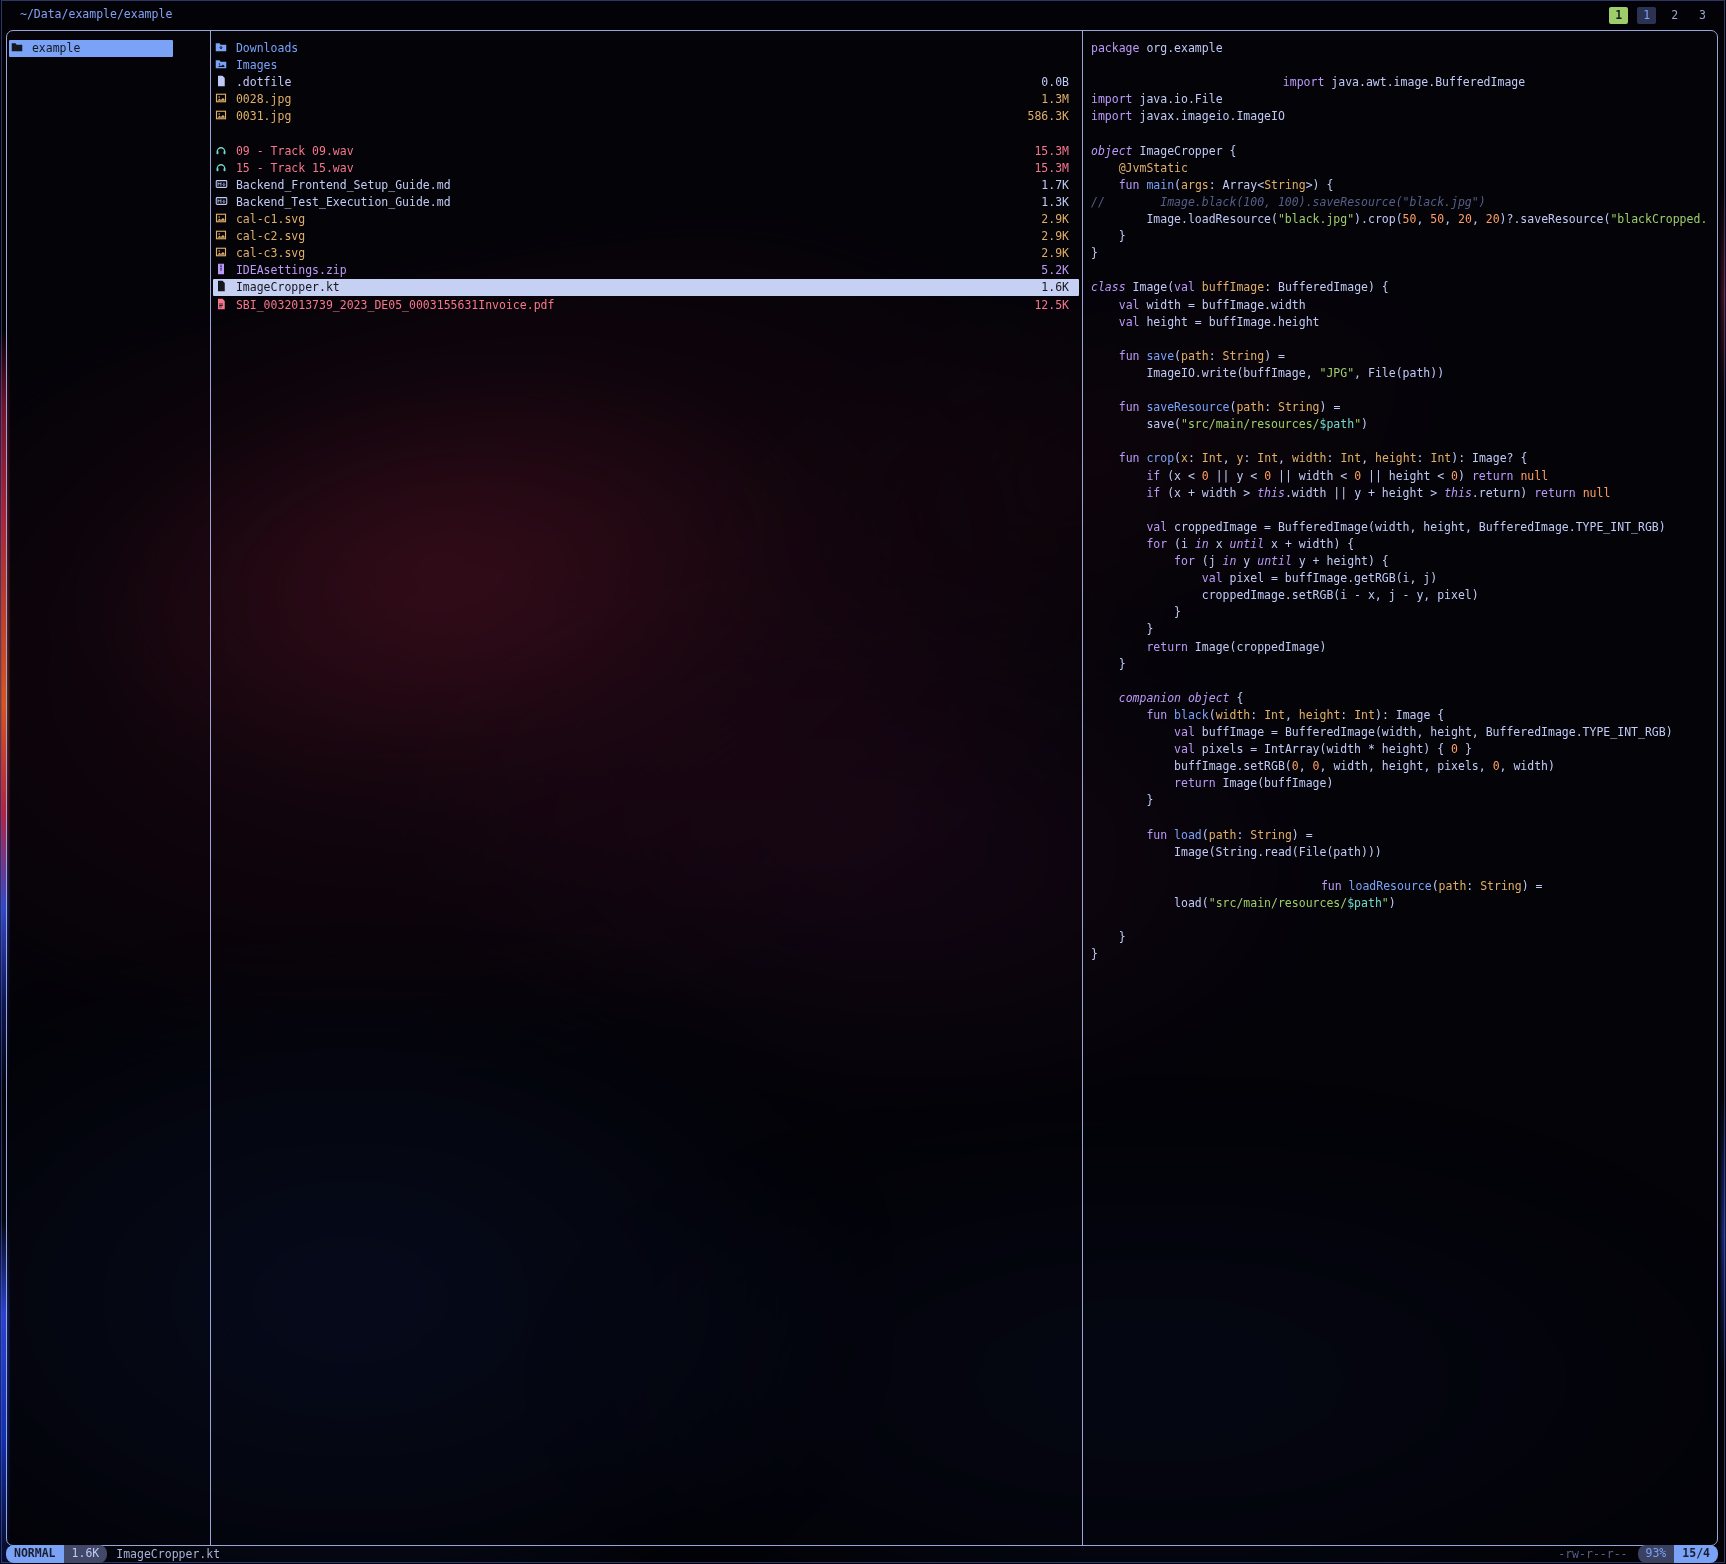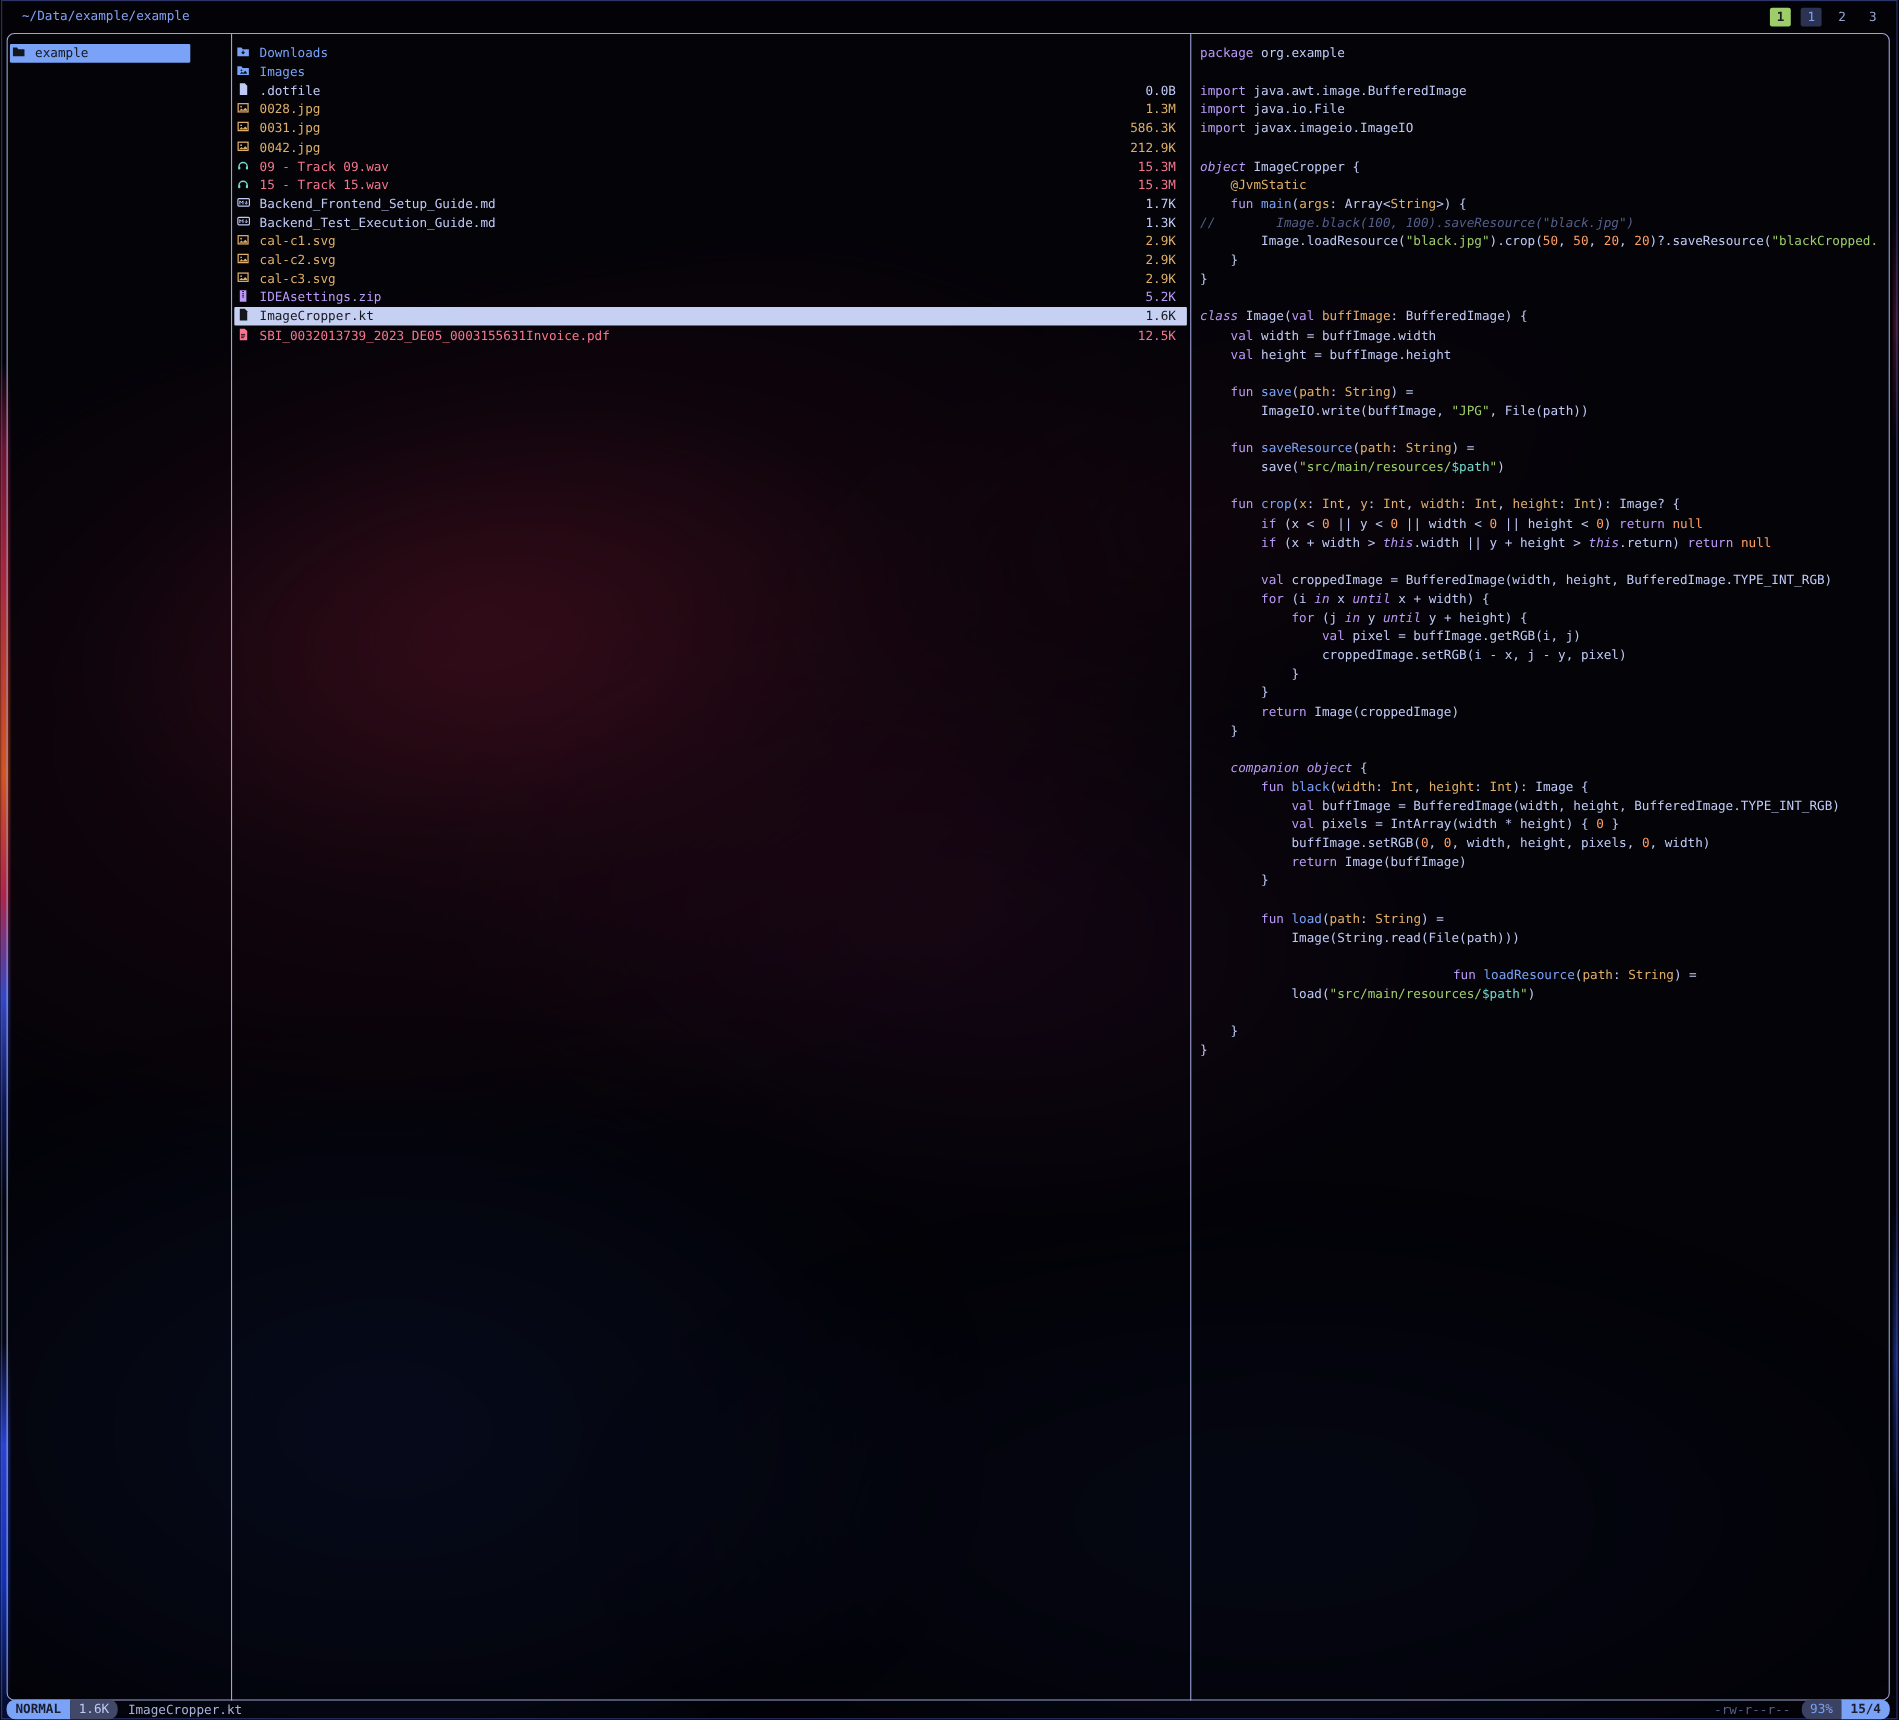--- a/index.html
+++ b/index.html
@@ -142,25 +142,20 @@
     <div class="row" style="top: 60px;"><span class="ic c-amber"><svg width="12" height="12" viewBox="0 0 16 16">
           <rect x="2" y="3" width="12" height="10" fill="none" stroke="currentColor" stroke-width="1.5"></rect>
           <circle cx="5.6" cy="6.6" r="1.1" fill="currentColor"></circle>
           <path d="M3.2 11.5l2.8-2.8 1.9 1.9 2.7-2.7 2.2 2.2v1.4H3.2z" fill="currentColor"></path>
         </svg></span><span class="nm c-amber"> 0028.jpg</span><span class="sz c-amber">1.3M</span></div>
     <div class="row" style="top: 77px;"><span class="ic c-amber"><svg width="12" height="12" viewBox="0 0 16 16">
           <rect x="2" y="3" width="12" height="10" fill="none" stroke="currentColor" stroke-width="1.5"></rect>
           <circle cx="5.6" cy="6.6" r="1.1" fill="currentColor"></circle>
           <path d="M3.2 11.5l2.8-2.8 1.9 1.9 2.7-2.7 2.2 2.2v1.4H3.2z" fill="currentColor"></path>
         </svg></span><span class="nm c-amber"> 0031.jpg</span><span class="sz c-amber">586.3K</span></div>
-    <div class="row" style="top: 95px;"><span class="ic c-amber"><svg width="12" height="12" viewBox="0 0 16 16">
-          <rect x="2" y="3" width="12" height="10" fill="none" stroke="currentColor" stroke-width="1.5"></rect>
-          <circle cx="5.6" cy="6.6" r="1.1" fill="currentColor"></circle>
-          <path d="M3.2 11.5l2.8-2.8 1.9 1.9 2.7-2.7 2.2 2.2v1.4H3.2z" fill="currentColor"></path>
-        </svg></span><span class="nm c-amber"> 0042.jpg</span><span class="sz c-amber">212.9K</span></div>
     <div class="row" style="top: 112px;"><span class="ic c-teal"><svg width="12" height="12" viewBox="0 0 16 16">
           <path d="M3 10a5 5 0 0 1 10 0" fill="none" stroke="currentColor" stroke-width="1.7"></path>
           <rect x="2" y="9.4" width="2.6" height="4.2" rx="1" fill="currentColor"></rect>
           <rect x="11.4" y="9.4" width="2.6" height="4.2" rx="1" fill="currentColor"></rect>
         </svg></span><span class="nm c-red"> 09 - Track 09.wav</span><span class="sz c-red">15.3M</span></div>
     <div class="row" style="top: 129px;"><span class="ic c-teal"><svg width="12" height="12" viewBox="0 0 16 16">
           <path d="M3 10a5 5 0 0 1 10 0" fill="none" stroke="currentColor" stroke-width="1.7"></path>
           <rect x="2" y="9.4" width="2.6" height="4.2" rx="1" fill="currentColor"></rect>
           <rect x="11.4" y="9.4" width="2.6" height="4.2" rx="1" fill="currentColor"></rect>
         </svg></span><span class="nm c-red"> 15 - Track 15.wav</span><span class="sz c-red">15.3M</span></div>
@@ -197,21 +192,21 @@
           <path d="M4 1h6l3 3v11H4z" fill="currentColor"></path>
         </svg></span><span class="nm c-fg"> ImageCropper.kt</span><span class="sz c-fg">1.6K</span></div>
     <div class="row" style="top: 266px;"><span class="ic c-red"><svg width="12" height="12" viewBox="0 0 16 16">
           <path d="M4 1h6l3 3v11H4z" fill="currentColor"></path>
           <path d="M5.5 8h5M5.5 10h5M5.5 12h3.5" stroke="#0c0e1a" stroke-width="1.1"></path>
         </svg></span><span class="nm c-red"> SBI_0032013739_2023_DE05_0003155631Invoice.pdf</span><span class="sz c-red">12.5K</span></div>
   </div>
 <div class="pane" id="preview-pane">
     <div class="code-line" style="top: 9px;"><span class="s-kw">package</span><span class="s-fg"> org.example</span></div>
     <div class="code-line" style="top: 26px;"></div>
-    <div class="code-line" style="top: 43px;"><span class="s-kw">import</span><span class="s-fg"> java.awt.image.BufferedImage</span></div>
+    <div class="code-line" style="top: 43px; text-align: center;"><span class="s-kw">import</span><span class="s-fg"> java.awt.image.BufferedImage</span></div>
     <div class="code-line" style="top: 60px;"><span class="s-kw">import</span><span class="s-fg"> java.io.File</span></div>
     <div class="code-line" style="top: 77px;"><span class="s-kw">import</span><span class="s-fg"> javax.imageio.ImageIO</span></div>
     <div class="code-line" style="top: 95px;"></div>
     <div class="code-line" style="top: 112px;"><span class="s-kwi">object</span><span class="s-fg"> ImageCropper {</span></div>
     <div class="code-line" style="top: 129px;"><span class="s-ty">    @JvmStatic</span></div>
     <div class="code-line" style="top: 146px;"><span class="s-kw">    fun</span><span class="s-fn"> main</span><span class="s-fg">(</span><span class="s-ty">args</span><span class="s-fg">: Array&lt;</span><span class="s-ty">String</span><span class="s-fg">&gt;) {</span></div>
     <div class="code-line" style="top: 163px;"><span class="s-cm">//        Image.black(100, 100).saveResource("black.jpg")</span></div>
     <div class="code-line" style="top: 180px;"><span class="s-fg">        Image.loadResource(</span><span class="s-st">"black.jpg"</span><span class="s-fg">).crop(</span><span class="s-nu">50</span><span class="s-fg">, </span><span class="s-nu">50</span><span class="s-fg">, </span><span class="s-nu">20</span><span class="s-fg">, </span><span class="s-nu">20</span><span class="s-fg">)?.saveResource(</span><span class="s-st">"blackCropped.</span></div>
     <div class="code-line" style="top: 197px;"><span class="s-fg">    }</span></div>
     <div class="code-line" style="top: 214px;"><span class="s-fg">}</span></div>

